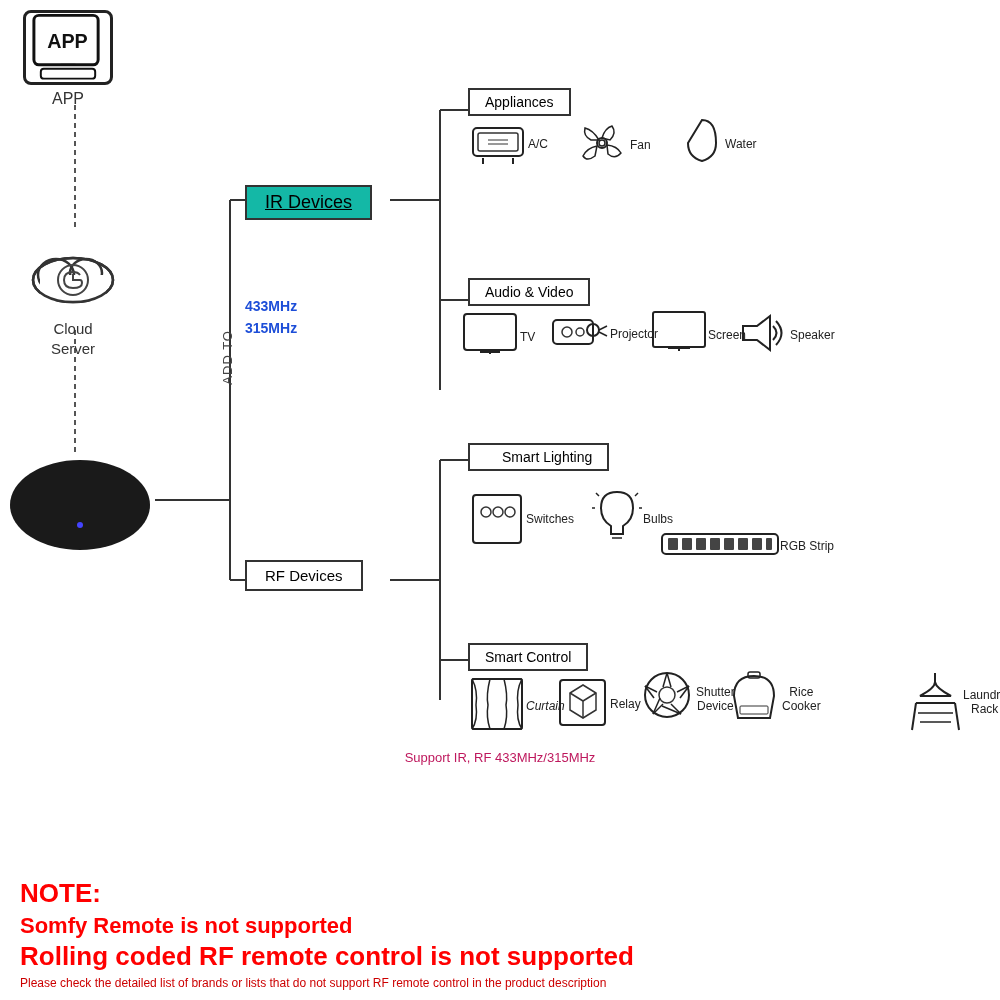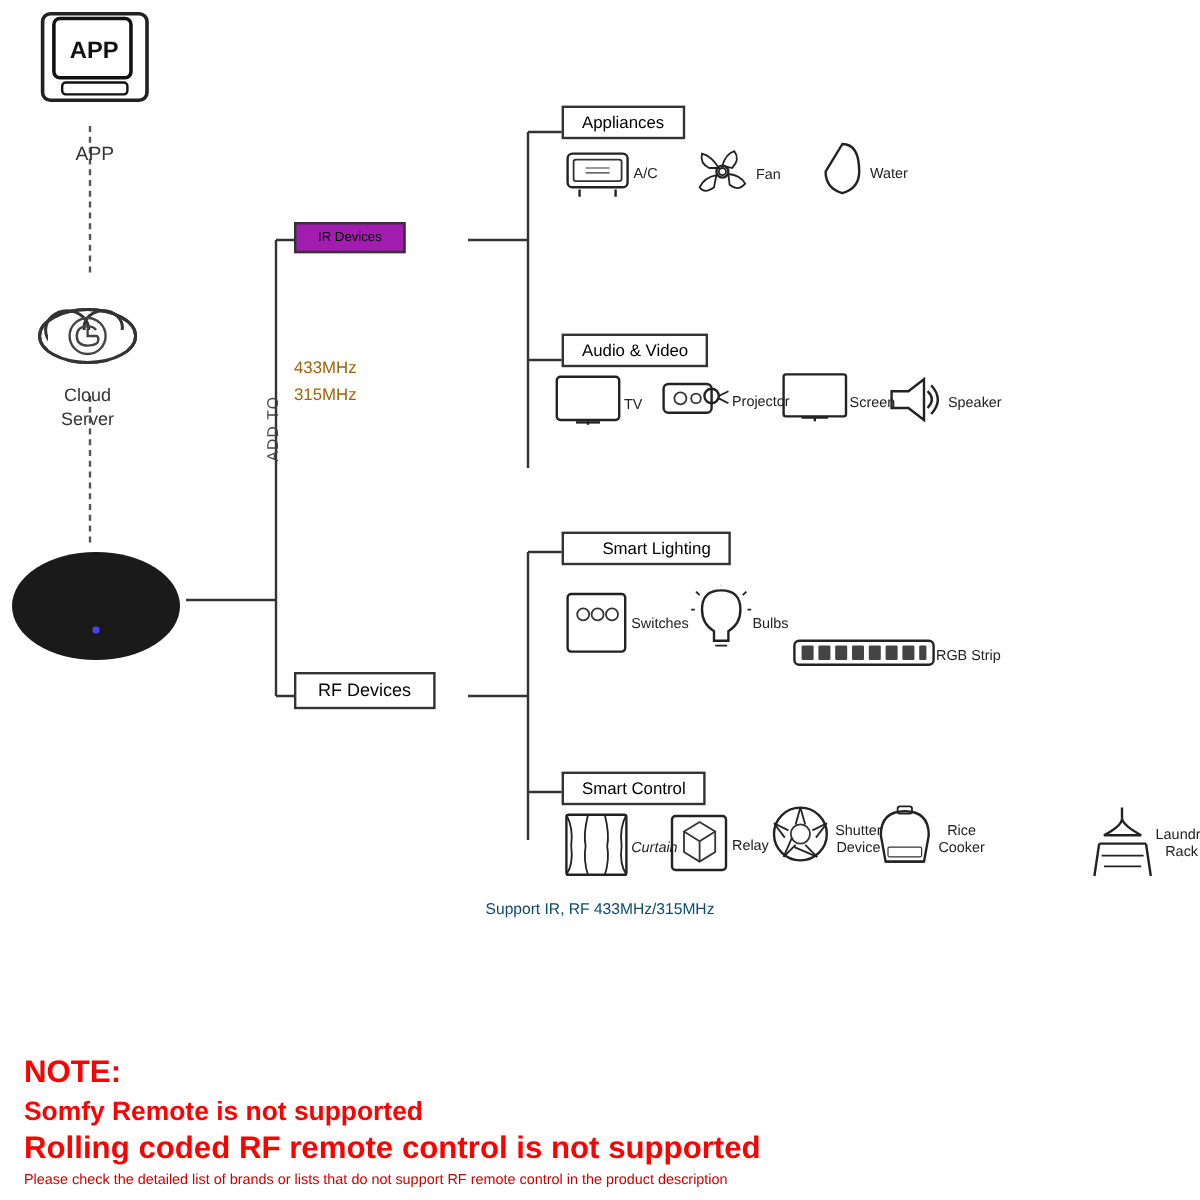--- a/index.html
+++ b/index.html
@@ -16,25 +16,24 @@
       width: 1000px;
       height: 1000px;
       position: relative;
       background: #fff;
     }
 
     
     .app-section {
       position: absolute;
       top: 10px;
-      left: 34px;
+      left: 23px;
       display: flex;
       flex-direction: column;
       align-items: center;
-      gap: 30px;
     }
 
     .app-icon {
       width: 90px;
       height: 75px;
       border: 3px solid #222;
       border-radius: 8px;
       display: flex;
       align-items: center;
       justify-content: center;
@@ -110,22 +109,23 @@
       pointer-events: none;
     }
 
     
     .ir-box {
       position: absolute;
       top: 185px;
       left: 245px;
       border: 2px solid #333;
       padding: 5px 18px;
-      font-size: 11px;
-      background: #a21caf;
+      font-size: 18px;
+      background: #14b8a6;
+      text-decoration: underline;
     }
 
     
     .rf-box {
       position: absolute;
       top: 560px;
       left: 245px;
       border: 2px solid #333;
       padding: 5px 18px;
       font-size: 15px;
@@ -167,32 +167,33 @@
       transform: rotate(180deg);
       letter-spacing: 1px;
     }
 
     
     .freq-labels {
       position: absolute;
       top: 295px;
       left: 245px;
       font-size: 14px;
-      color: #a16207;
+      color: #1d4ed8;
       line-height: 1.6;
+      font-weight: bold;
     }
 
     
     .support-text {
       position: absolute;
       top: 750px;
       left: 50%;
       transform: translateX(-50%);
       font-size: 13px;
-      color: #0c4a6e;
+      color: #be185d;
       white-space: nowrap;
     }
 
     
     .note-section {
       position: absolute;
       bottom: 10px;
       left: 20px;
       right: 20px;
     }
@@ -400,21 +401,21 @@
   <div class="icon-item" style="top:490px; left:468px;">
     <svg width="58" height="55" viewBox="0 0 58 55">
       <rect x="5" y="5" width="48" height="48" rx="3" fill="none" stroke="#222" stroke-width="2"></rect>
       <circle cx="18" cy="22" r="5" fill="none" stroke="#333" stroke-width="1.5"></circle>
       <circle cx="30" cy="22" r="5" fill="none" stroke="#333" stroke-width="1.5"></circle>
       <circle cx="42" cy="22" r="5" fill="none" stroke="#333" stroke-width="1.5"></circle>
     </svg>
     <span>Switches</span>
   </div>
 
-  <div class="icon-item" style="top:488px; left:575px;">
+  <div class="icon-item" style="top:488px; left:591px;">
     <svg width="52" height="58" viewBox="0 0 52 58">
       <path d="M26,4 Q10,4 10,20 Q10,32 20,38 L20,46 L32,46 L32,38 Q42,32 42,20 Q42,4 26,4 Z" fill="none" stroke="#222" stroke-width="2"></path>
       <line x1="20" y1="46" x2="32" y2="46" stroke="#222" stroke-width="1.5"></line>
       <line x1="21" y1="50" x2="31" y2="50" stroke="#222" stroke-width="1.5"></line>
 
       <line x1="26" y1="0" x2="26" y2="-2" stroke="#222" stroke-width="1.5"></line>
       <line x1="8" y1="8" x2="5" y2="5" stroke="#222" stroke-width="1.5"></line>
       <line x1="44" y1="8" x2="47" y2="5" stroke="#222" stroke-width="1.5"></line>
       <line x1="4" y1="20" x2="1" y2="20" stroke="#222" stroke-width="1.5"></line>
       <line x1="48" y1="20" x2="51" y2="20" stroke="#222" stroke-width="1.5"></line>

